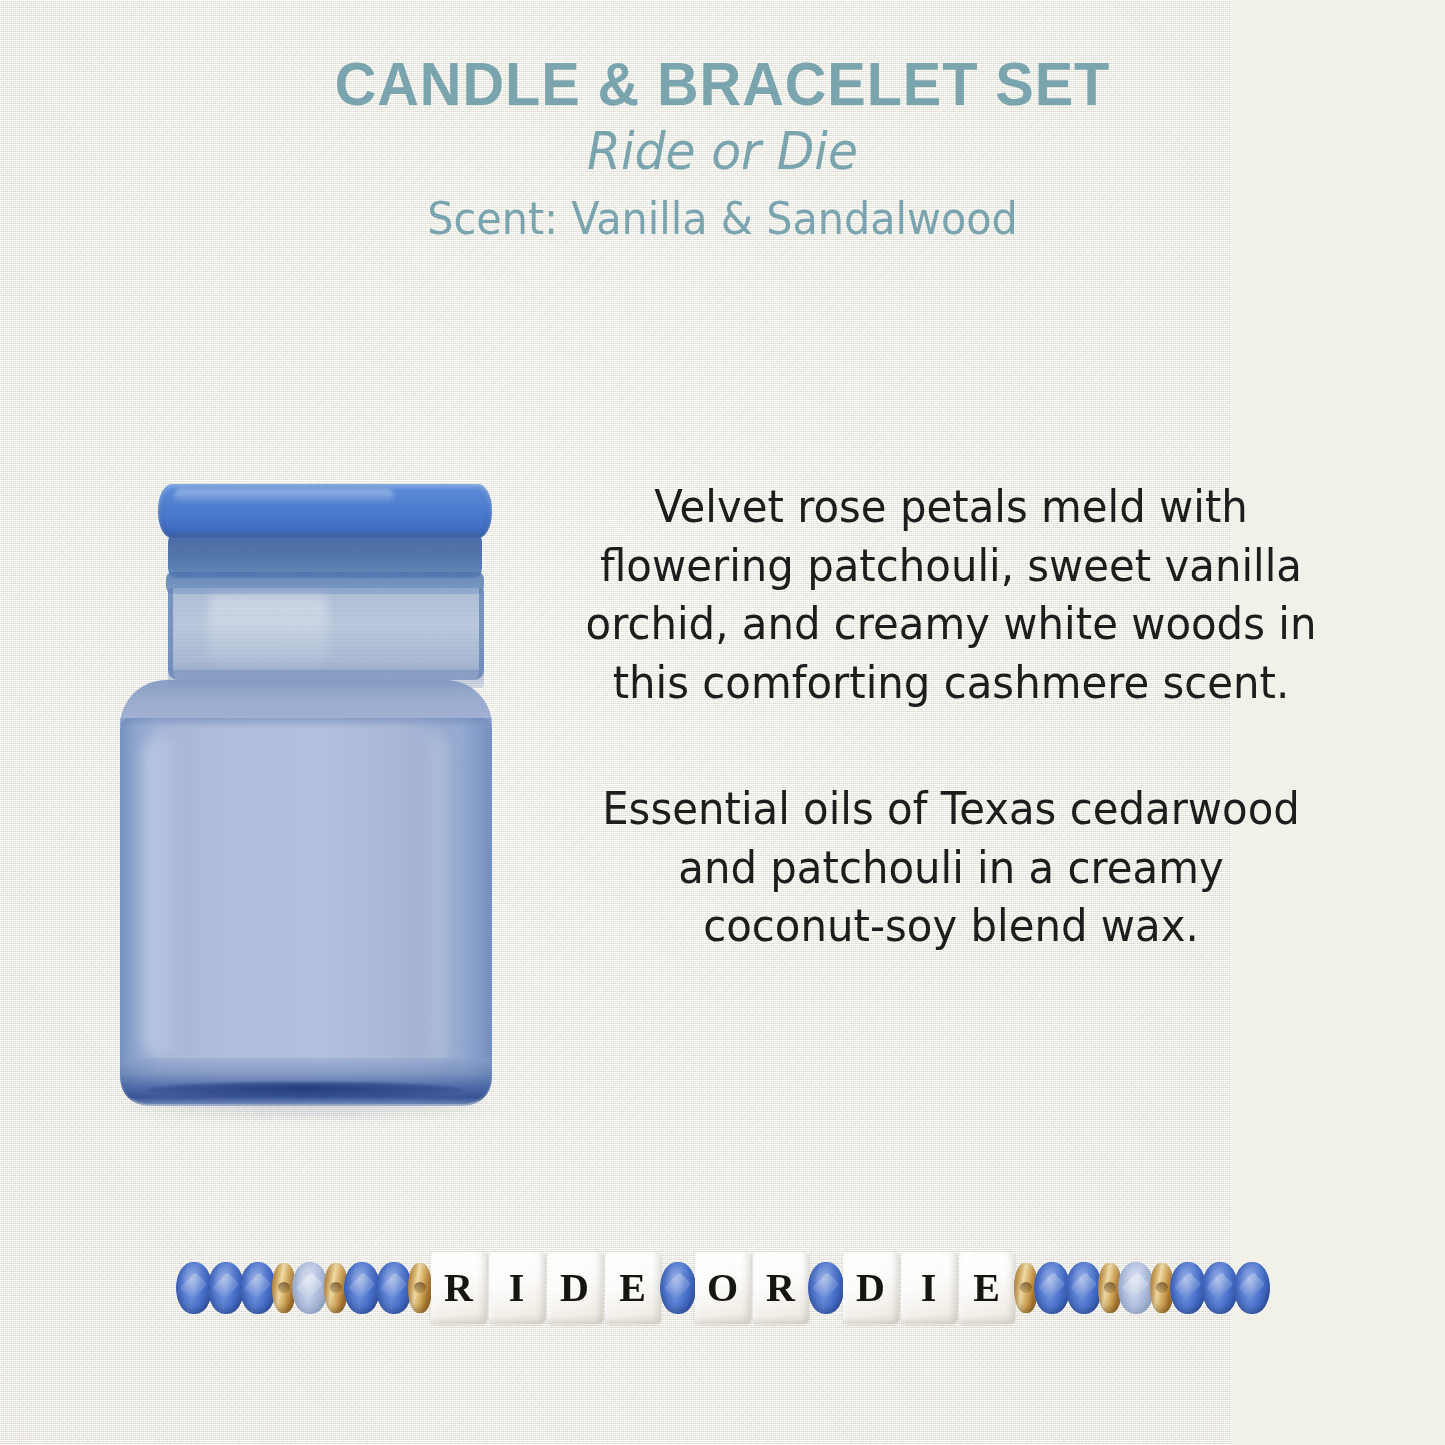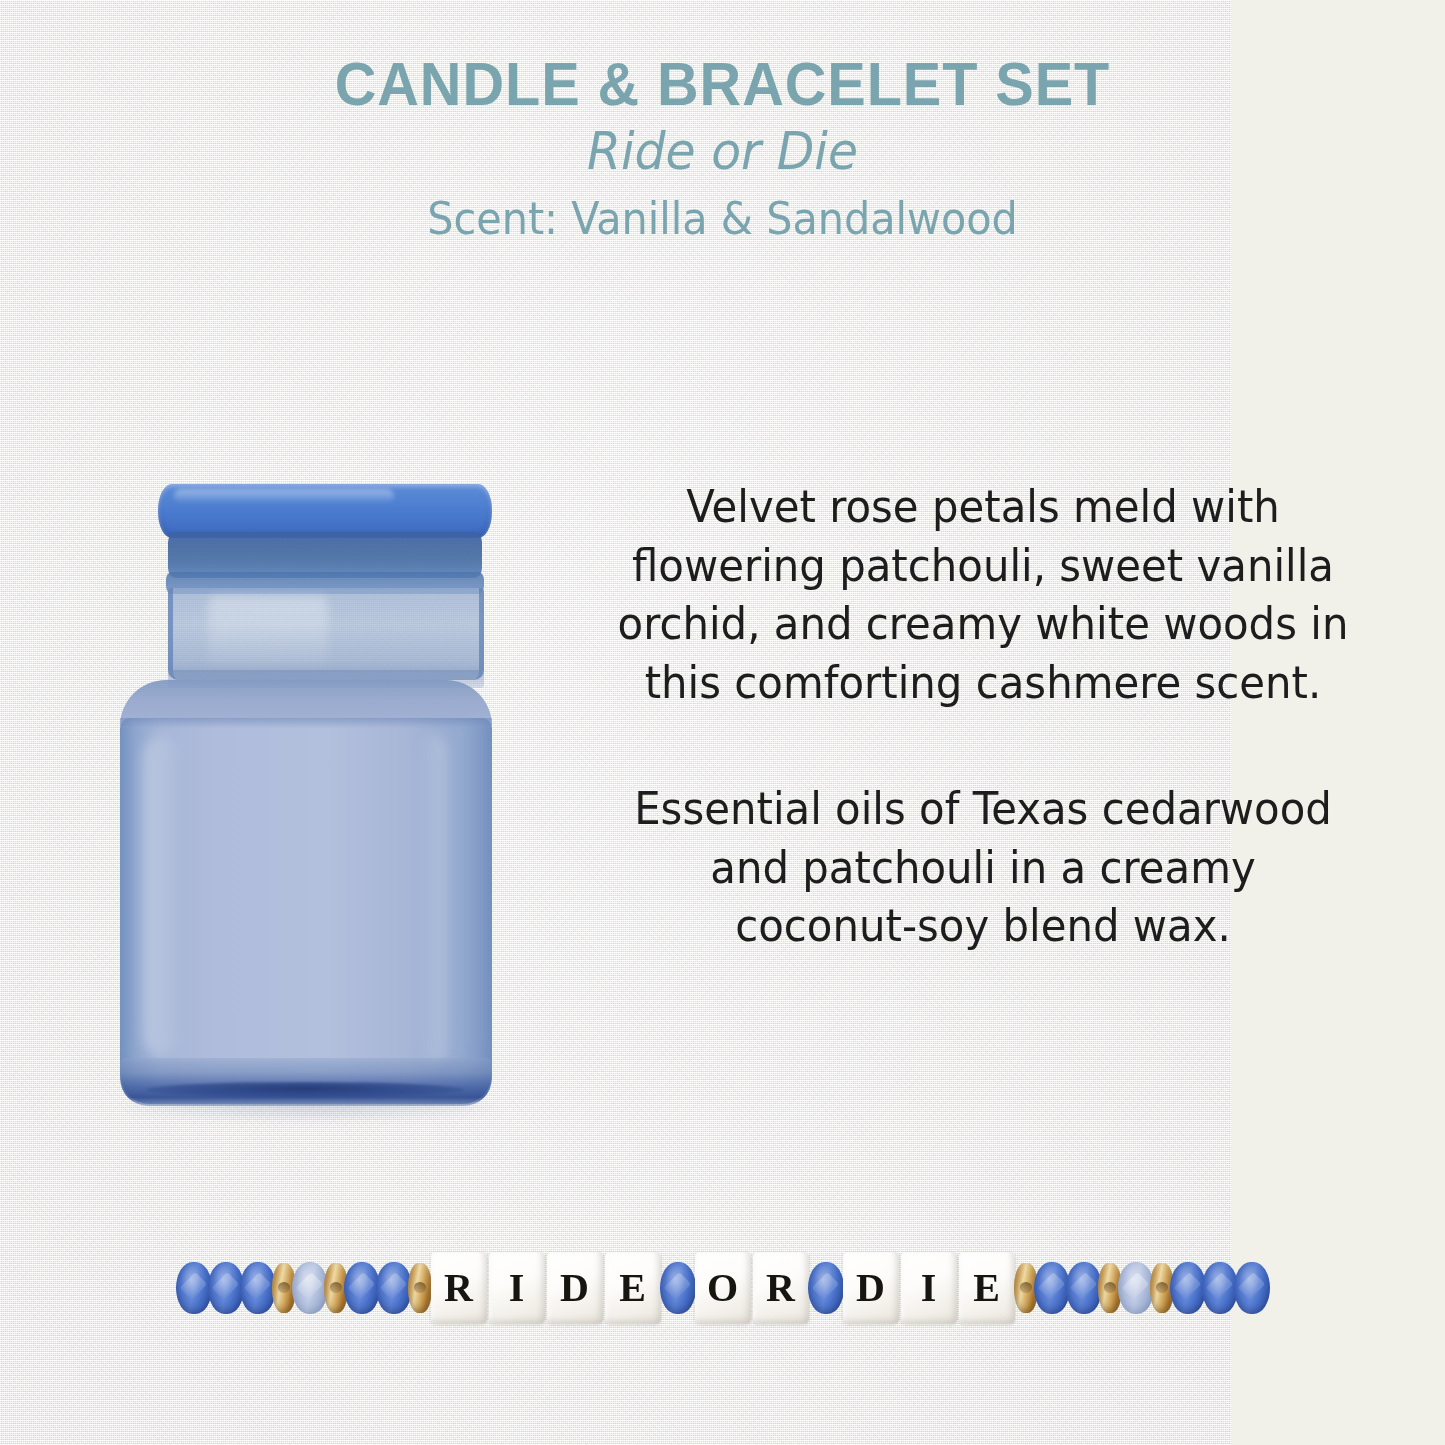--- a/index.html
+++ b/index.html
@@ -288,21 +288,21 @@
     background: radial-gradient(ellipse at 50% 40%,
         rgba(26,48,110,0.80) 0%,
         rgba(40,66,134,0.55) 55%,
         rgba(80,108,166,0.10) 90%);
     filter: blur(1px);
   }
 
   
   #desc {
     position: absolute;
-    left: 588px;
+    left: 556px;
     top: 478px;
     width: 790px;
     text-align: center;
     z-index: 5;
   }
   #desc p {
     margin: 0;
     font-family: "DejaVu Sans", sans-serif;
     font-size: 45px;
     line-height: 1.30;

